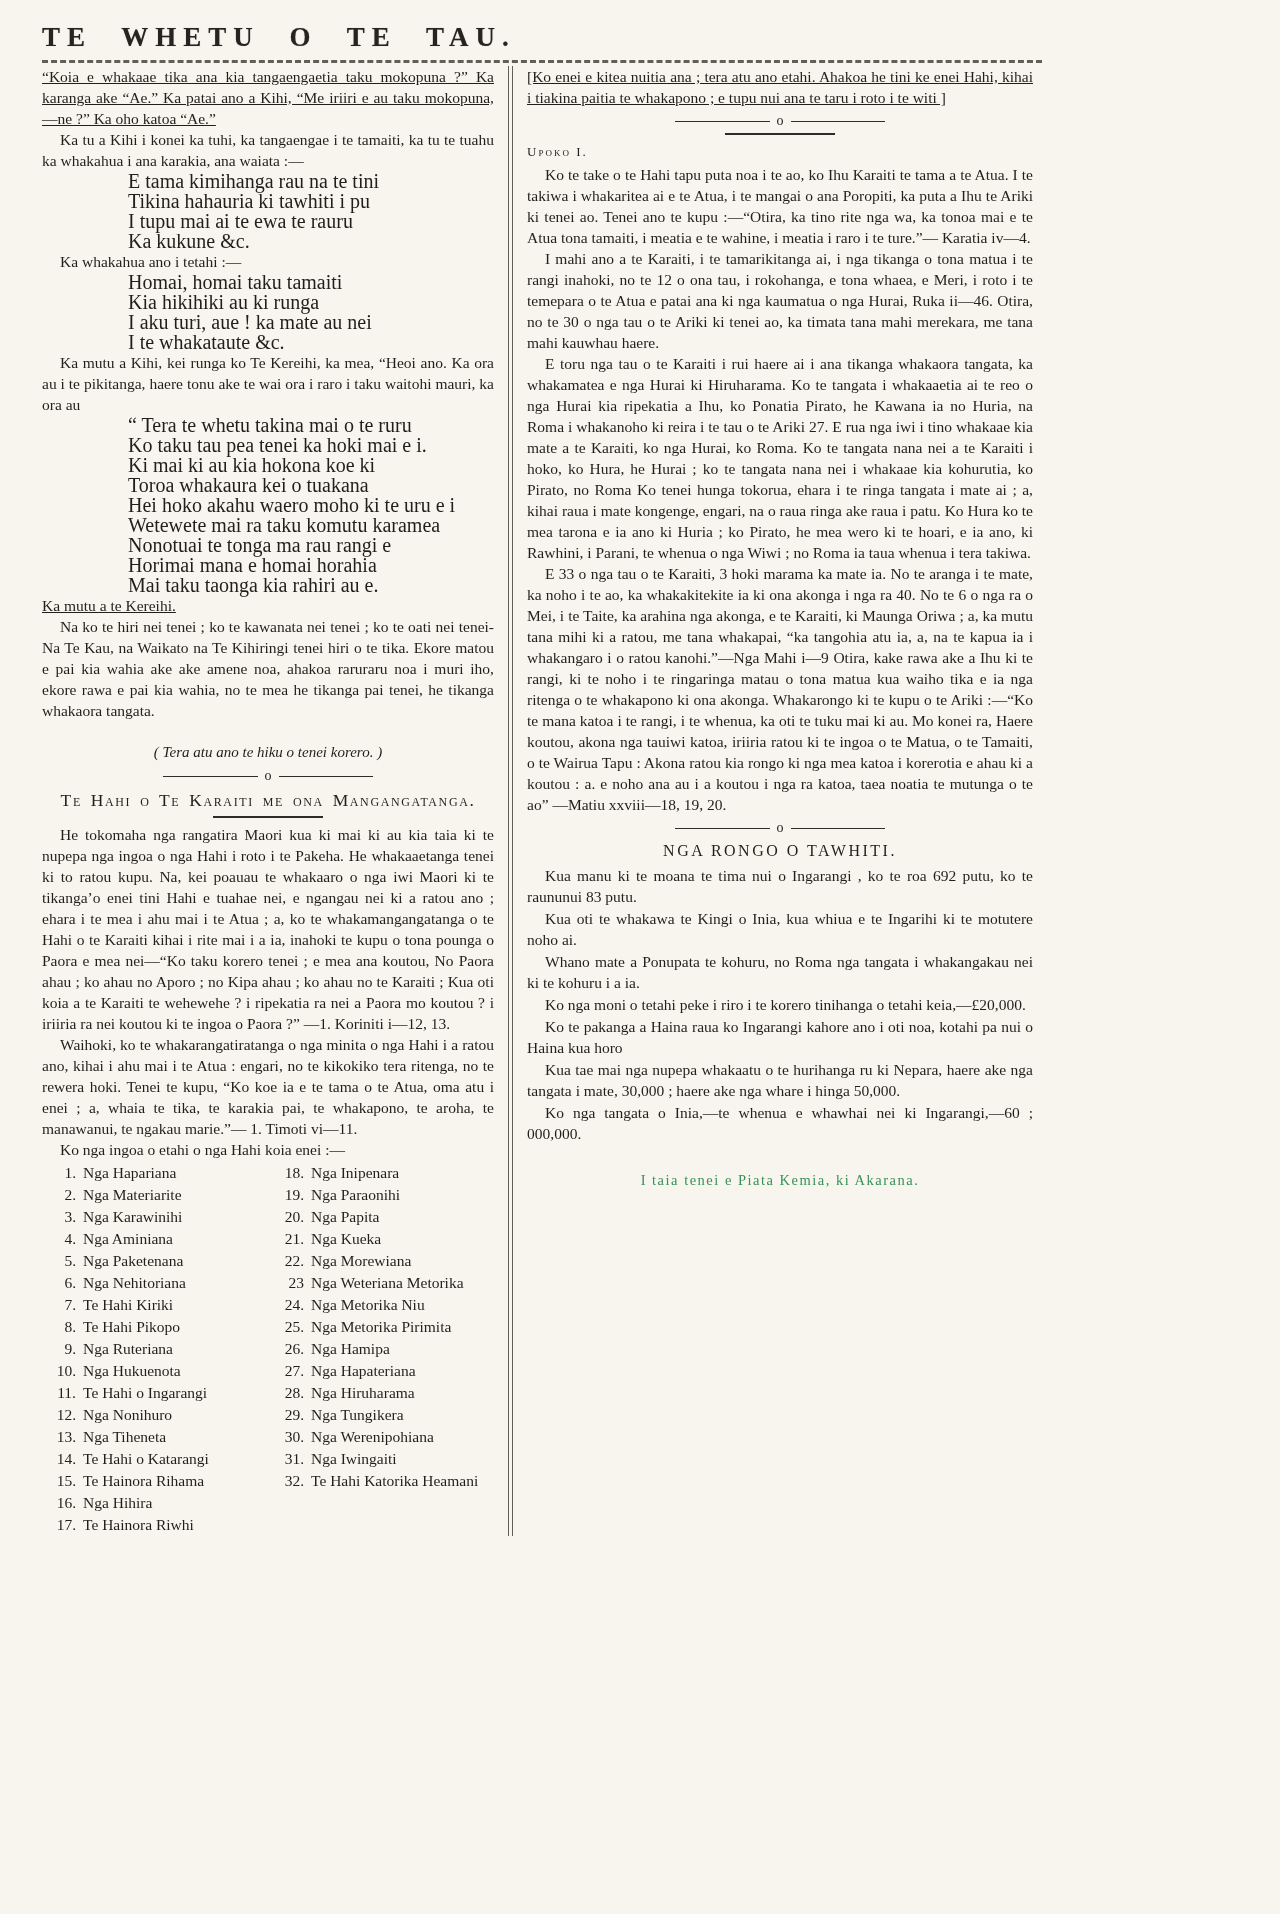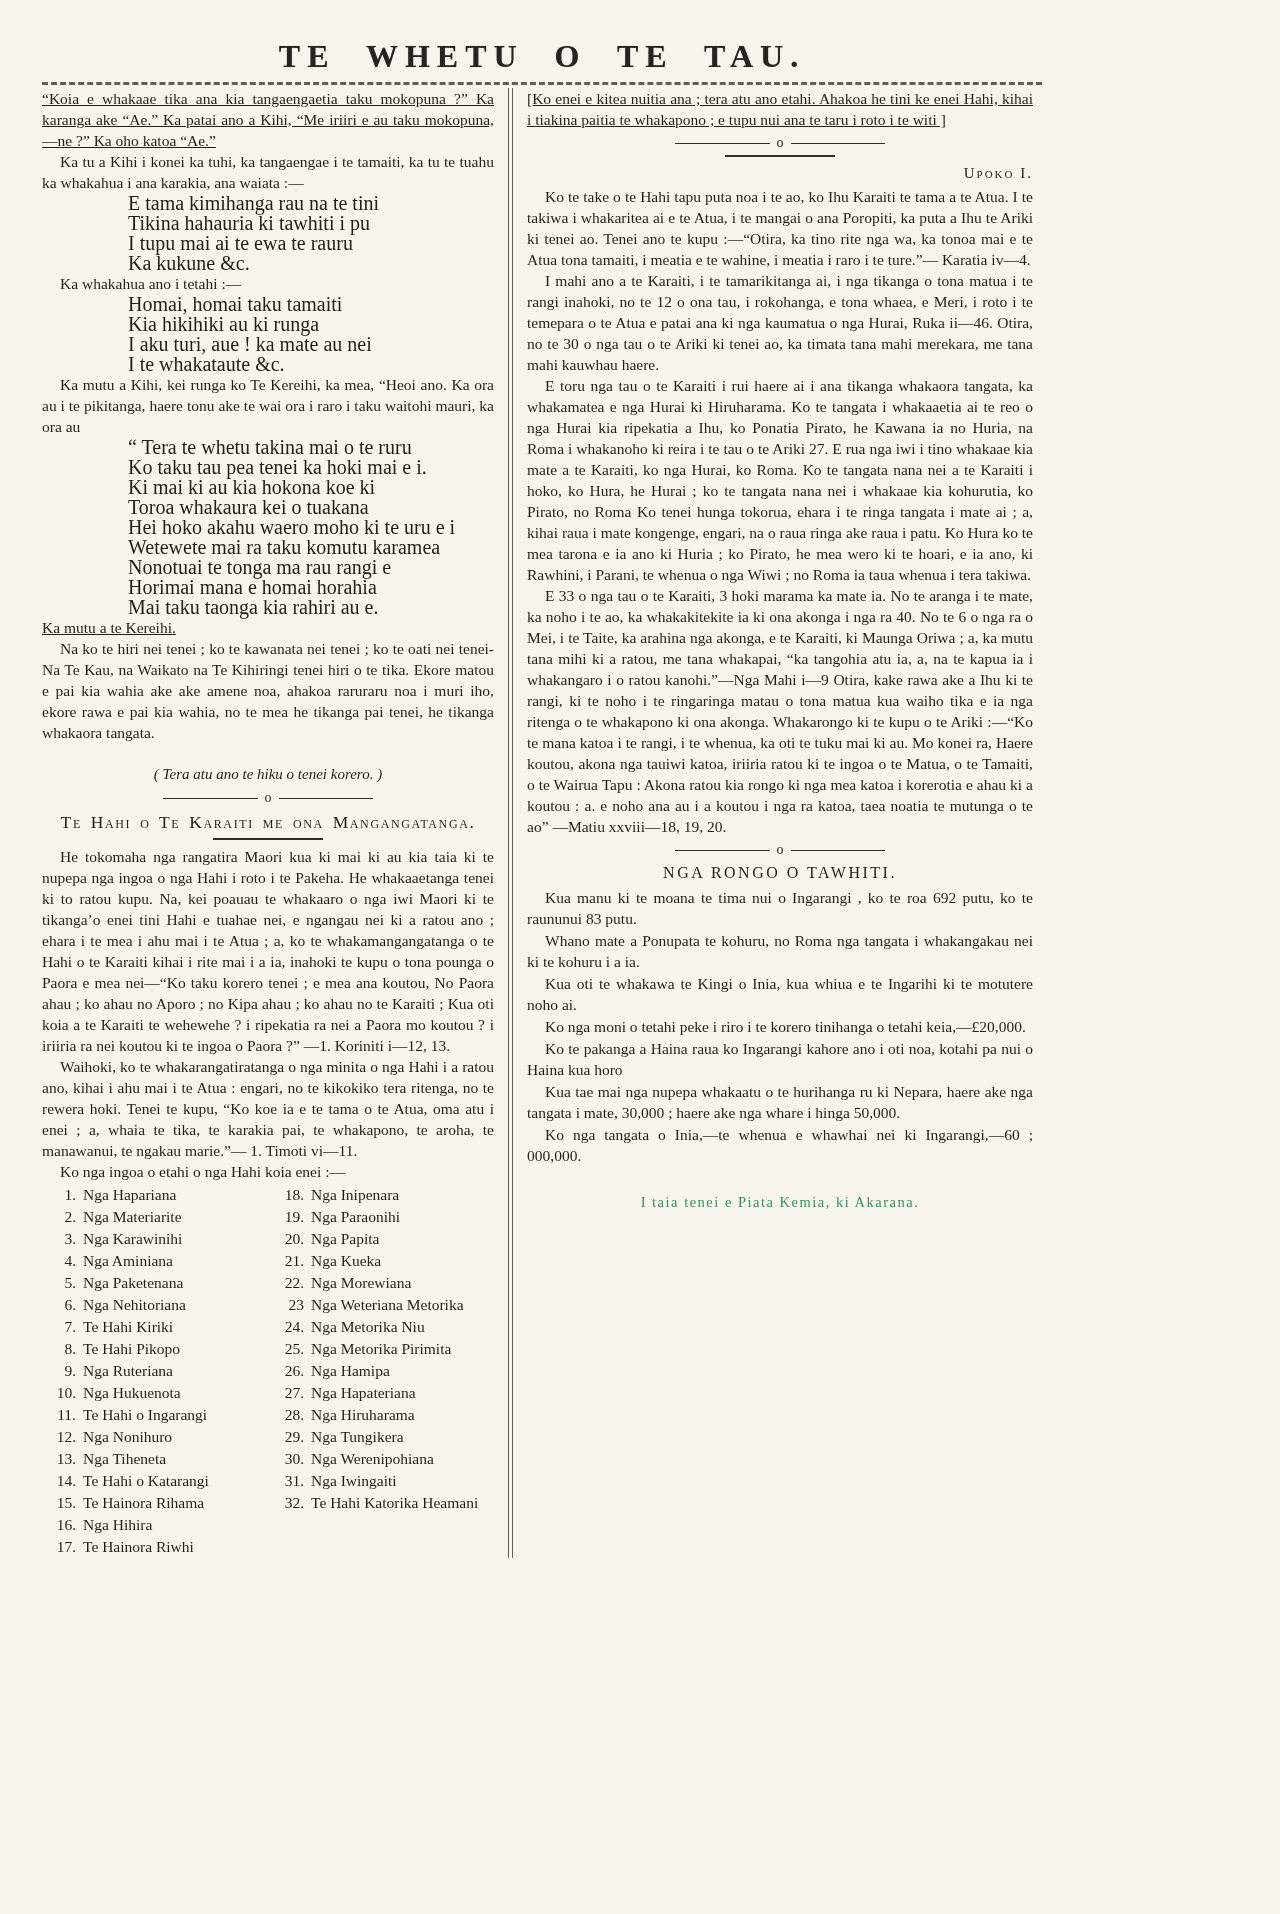--- a/index.html
+++ b/index.html
@@ -9,28 +9,27 @@
     font-family:"Liberation Serif","DejaVu Serif",serif;
     color:#211f1a;
     -webkit-font-smoothing:antialiased;
   }
   .page{
     position:relative;
     width:1000px;
     padding:22px 0 0 42px;
   }
   .masthead{
-    text-align:center;
-    font-size:32px;
+    text-align:left;
+    font-size:27px;
     font-weight:bold;
     letter-spacing:7px;
     word-spacing:16px;
     color:#262420;
     text-shadow:0 0 1px rgba(40,38,30,.35);
-    margin-top:16px;
   }
   .masthead-rule{
     margin:7px 0 3px 0;
     border-top:3px dashed #3d3a32;
     opacity:.8;
   }
   .columns{display:flex;align-items:stretch;}
   .col{font-size:15.5px;line-height:21px;text-align:justify;}
   .col-left{width:452px;}
   .col-right{width:506px;padding-left:2px;}
@@ -66,22 +65,22 @@
     letter-spacing:1.6px;
     word-spacing:3px;
     line-height:24px;
     text-indent:0;
   }
   .subrule{
     width:110px;margin:4px auto 6px auto;
     border-top:2px solid #2e2c26;
   }
   .upoko{
-    text-align:right;font-variant:small-caps;
-    font-size:15px;letter-spacing:2px;text-indent:0;
+    text-align:left;font-variant:small-caps;
+    font-size:13px;letter-spacing:2px;text-indent:0;
     margin-bottom:2px;
   }
   .church-list{display:flex;margin-top:2px;}
   .church-col{width:50%;}
   .church-col.second{padding-left:4px;}
   .church-row{display:flex;line-height:22px;text-align:left;}
   .church-num{width:34px;text-align:right;padding-right:7px;flex:none;}
   .church-name{flex:1;}
   .news-heading{
     text-align:center;font-size:16px;letter-spacing:2.5px;
@@ -303,22 +302,22 @@
       <div class="odash">
         <span class="dash"></span>
         <span class="o">o</span>
         <span class="dash"></span>
       </div>
 
       <div class="news-heading">NGA RONGO O TAWHITI.</div>
 
       <div class="news">
         <p>Kua manu ki te moana te tima nui o Ingarangi , ko te roa 692 putu, ko te raununui 83 putu.</p>
+        <p>Kua oti te whakawa te Kingi o Inia, kua whiua e te Ingarihi ki te motutere noho ai.</p>
         <p>Whano  mate a  Ponupata te kohuru, no  Roma nga tangata i whakangakau nei ki te kohuru i a ia.</p>
-        <p>Kua oti te whakawa te Kingi o Inia, kua whiua e te Ingarihi ki te motutere noho ai.</p>
         <p>Ko nga moni o tetahi peke i riro i te korero tinihanga o tetahi keia,—£20,000.</p>
         <p>Ko te pakanga a Haina raua ko Ingarangi kahore ano i oti noa, kotahi pa nui o Haina kua horo</p>
         <p>Kua tae mai nga nupepa whakaatu o te hurihanga ru ki Nepara, haere ake nga tangata i mate, 30,000 ; haere ake nga whare i hinga 50,000.</p>
         <p>Ko nga tangata o Inia,—te whenua e whawhai nei ki Ingarangi,—60 ; 000,000.</p>
       </div>
 
       <p class="imprint">I taia tenei e Piata Kemia, ki Akarana.</p>
     </div>
 
   </div>

